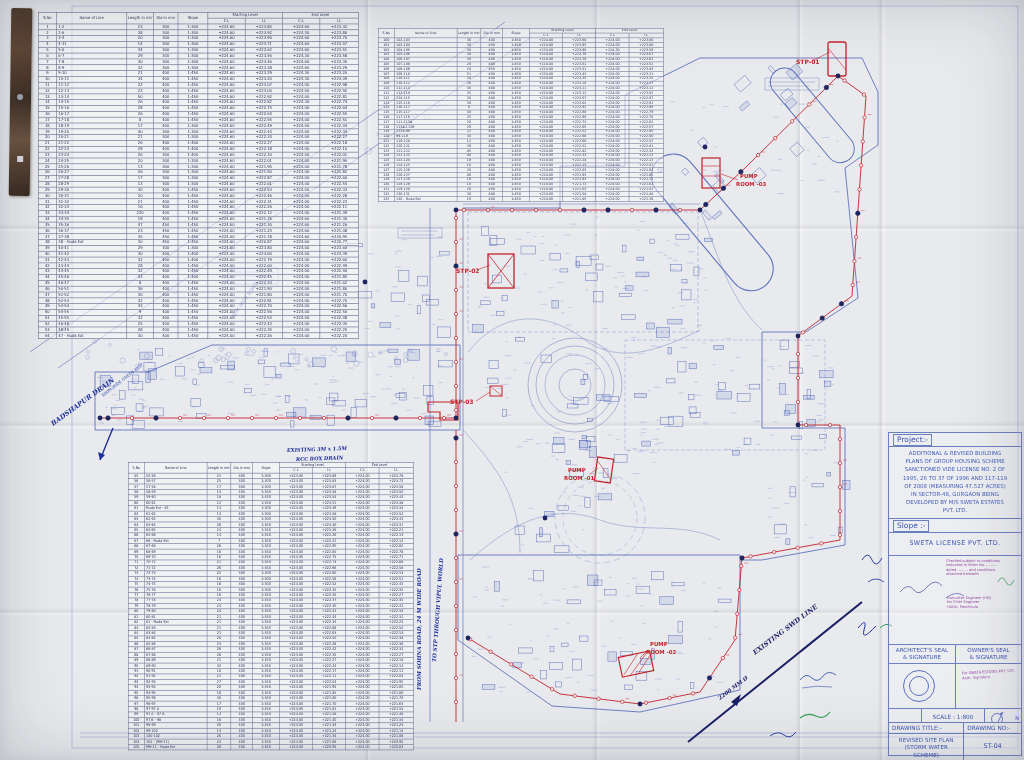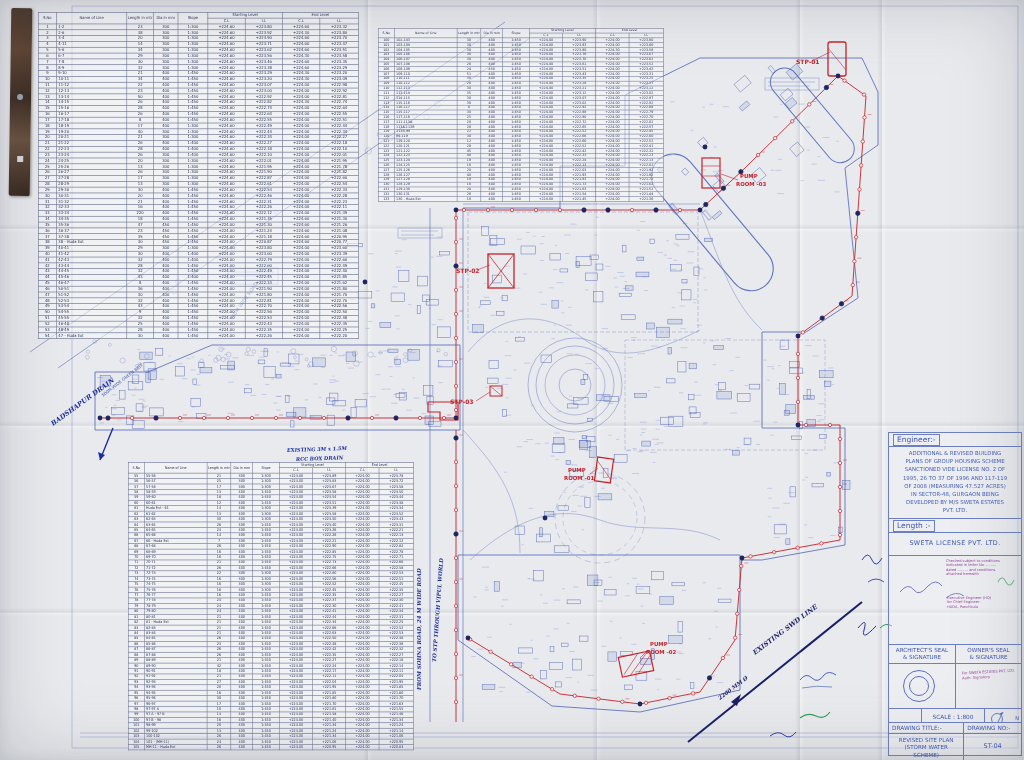--- a/index.html
+++ b/index.html
@@ -2702,32 +2702,32 @@
               <td>+220.95</td>
               <td>+224.00</td>
               <td>+220.83</td>
             </tr>
           </tbody>
         </table>
       </div>
     </div>
 
   <div id="tblock">
-    <div class="sec proj-label"><span>Engineer:-</span></div>
+    <div class="sec proj-label"><span>Project:-</span></div>
     <div class="sec proj-text" id="project-lines">
         <div>ADDITIONAL &amp; REVISED BUILDING</div>
         <div>PLANS OF GROUP HOUSING SCHEME</div>
         <div>SANCTIONED VIDE LICENSE NO. 2 OF</div>
         <div>1995, 26 TO 37 OF 1996 AND 117-119</div>
         <div>OF 2008 (MEASURING 47.527 ACRES)</div>
         <div>IN SECTOR-48, GURGAON BEING</div>
         <div>DEVELOPED BY M/S SWETA ESTATES</div>
         <div>PVT. LTD.</div>
       </div>
-    <div class="sec client-label"><span>Length :-</span></div>
+    <div class="sec client-label"><span>Slope :-</span></div>
     <div class="sec client-name">SWETA LICENSE PVT. LTD.</div>
     <div class="sec stamp-area">
       <div class="stamp s1" id="stamp1">
           <div>Checked subject to conditions</div>
           <div>indicated in letter No. .........</div>
           <div>dated ......... and conditions</div>
           <div>attached herewith</div>
         </div>
       <div class="stamp s2" id="stamp2">
           <div>Executive Engineer (HQ)</div>

